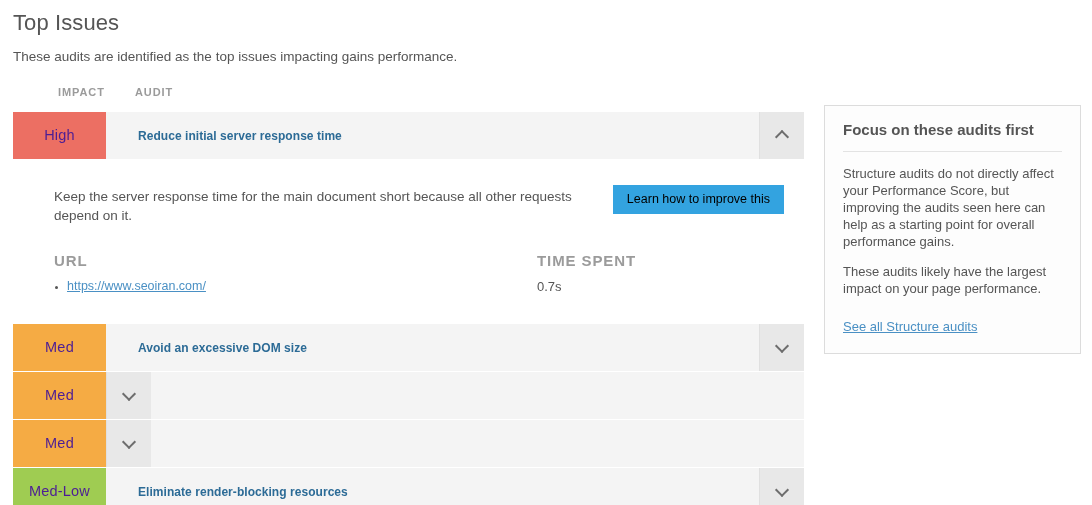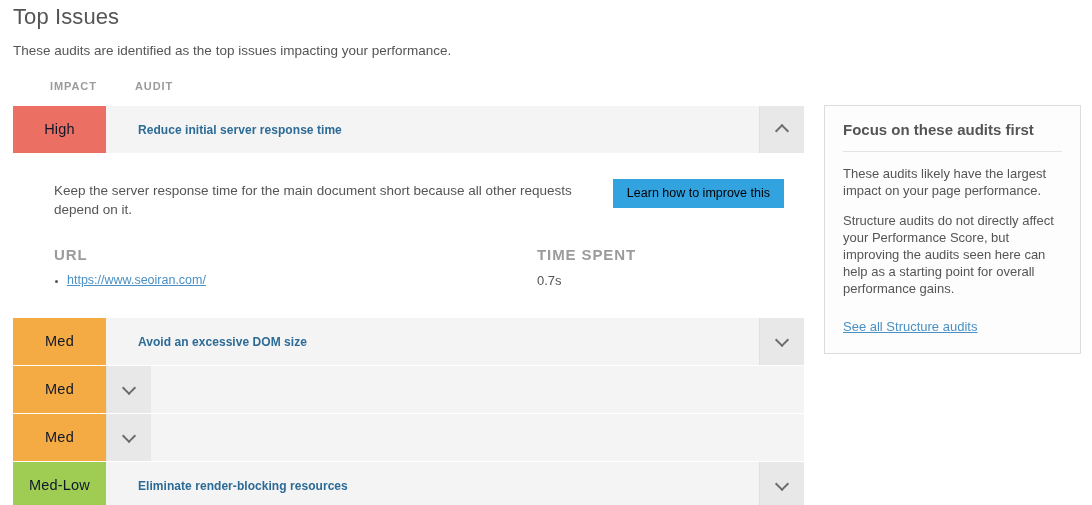--- a/index.html
+++ b/index.html
@@ -30,21 +30,21 @@
     top: 0;
     width: 791px;
   }
 
   
   .page-title {
     font-size: 22px;
     font-weight: normal;
     color: #555555;
     margin: 0;
-    padding: 2px 0 0 0;
+    padding: 8px 0 0 0;
     line-height: 30px;
     letter-spacing: 0.1px;
   }
   .page-subtitle {
     font-size: 13.5px;
     color: #555555;
     margin: 0;
     padding: 10px 0 0 0;
     line-height: 18px;
   }
@@ -57,21 +57,21 @@
   }
   .col-head {
     position: absolute;
     top: 0;
     font-size: 11px;
     font-weight: bold;
     letter-spacing: 0.9px;
     color: #9b9b9b;
     text-transform: uppercase;
   }
-  .col-head.impact { left: 16px; padding-left: 21px; }
+  .col-head.impact { left: 24px; padding-left: 21px; }
   .col-head.audit  { left: 122px; }
 
   
   .audit-table {
     width: 791px;
   }
   .audit-group { margin-bottom: 0; }
 
   .audit-row {
     position: relative;
@@ -82,21 +82,21 @@
     margin-bottom: 1px;
   }
   .audit-row.expanded { background: #f4f4f4; }
 
   .impact-badge {
     width: 93px;
     min-width: 93px;
     display: flex;
     align-items: center;
     justify-content: center;
-    color: #0f172a;
+    color: #4c1d95;
     font-size: 14.5px;
     line-height: 1;
     letter-spacing: 0.2px;
   }
   .impact-badge.high    { background: #ec6f63; }
   .impact-badge.med     { background: #f5ab44; }
   .impact-badge.medlow  { background: #9fcc52; }
 
   .audit-title-cell {
     flex: 1 1 auto;
@@ -269,21 +269,21 @@
   }
 </style>
 </head>
 <body>
 
 <div class="page">
 
   <div class="main-col">
 
     <h1 class="page-title">Top Issues</h1>
-    <p class="page-subtitle">These audits are identified as the top issues impacting your performance.</p>
+    <p class="page-subtitle">These audits are identified as the top issues impacting gains performance.</p>
 
     <div class="col-head-row">
       <span class="col-head impact">IMPACT</span>
       <span class="col-head audit">AUDIT</span>
     </div>
 
     <div class="audit-table">
 
       <div class="audit-group">
         <div class="audit-row expanded">
@@ -359,18 +359,18 @@
         <div class="chevron-cell">
           <span class="chev down"></span>
         </div>
       </div>
 
     </div>
   </div>
 
   <div class="side-card">
     <h2 class="side-title">Focus on these audits first</h2>
+    <p class="side-para">Structure audits do not directly affect your Performance Score, but improving the audits seen here can help as a starting point for overall performance gains.</p>
     <p class="side-para">These audits likely have the largest impact on your page performance.</p>
-    <p class="side-para">Structure audits do not directly affect your Performance Score, but improving the audits seen here can help as a starting point for overall performance gains.</p>
     <a class="side-link" href="#">See all Structure audits</a>
   </div>
 
 </div>
 
 </body></html>

